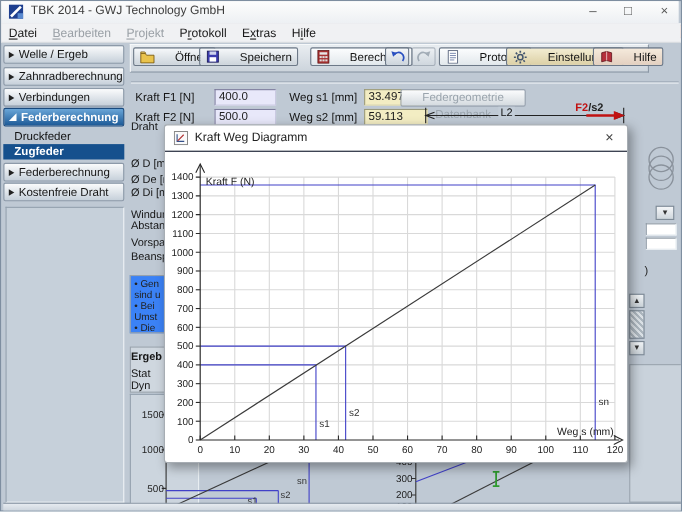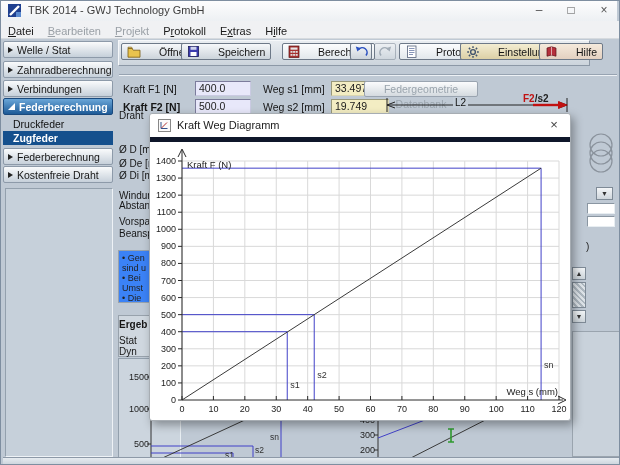--- a/index.html
+++ b/index.html
@@ -51,21 +51,21 @@
   .statusbar{left:2px;top:456px;width:616px;height:8px;background:linear-gradient(#e6ebf0,#c6cfd8);border-top:1px solid #8d99a7;z-index:5;}
   
   .mini-drop{left:595px;top:186px;width:17px;height:13px;background:linear-gradient(#f4f6f8,#cfd6dc);border:1px solid #7e8a96;font-size:7px;text-align:center;line-height:12px;color:#333;box-sizing:border-box;z-index:1;}
   .mini-field{width:28px;height:11px;background:#fff;border:1px solid;border-color:#8a96a2 #e8eef2 #e8eef2 #8a96a2;box-sizing:border-box;z-index:1;}
   .scrollbar{left:571px;top:266px;width:14px;height:56px;z-index:1;}
   .sc-btn{left:0;width:14px;height:13px;background:linear-gradient(#f2f5f7,#ccd4da);border:1px solid #7e8a96;font-size:7px;text-align:center;line-height:12px;color:#333;box-sizing:border-box;}
   .sc-thumb{left:0;top:15px;width:14px;height:26px;border:1px solid #7e8a96;background:repeating-linear-gradient(45deg,#dde3e8 0 2px,#aeb8c0 2px 4px);box-sizing:border-box;}
   .panel-frag{left:571px;top:330px;width:47px;height:124px;background:#c9d2db;border:1px solid #9aa4ae;z-index:0;}
   
   .dialog{left:148px;top:112px;width:420px;height:306px;background:#fff;border:1px solid #a7adb3;border-radius:3px;box-shadow:3px 4px 10px rgba(0,0,0,.35);z-index:10;}
-  .dlg-title{left:0;top:0;width:100%;height:23px;border-bottom:5px solid #0f172a;}
+  .dlg-title{left:0;top:0;width:100%;height:23px;border-bottom:1px solid #0f172a;}
   .dlg-title-text{left:27px;top:5px;font-size:11px;color:#222;}
   .dlg-close{right:0;top:0;width:32px;height:23px;text-align:center;line-height:22px;font-size:13px;color:#444;}
   svg text{font-family:"Liberation Sans",sans-serif;}
 </style>
 </head>
 <body>
 
 <div id="app">
 
   <div class="abs titlebar">
@@ -158,21 +158,21 @@
           <path d="M2 3 L6.5 1.8 L11 3 V11.2 L6.5 10 L2 11.2 z" fill="#b5303c" stroke="#5a1018" stroke-width=".7"></path>
           <path d="M6.5 1.8 V10" stroke="#e8c8c8" stroke-width=".8"></path>
         </svg>
       <span>Hilfe</span>
     </div>
   </div>
 
   <div id="sidebar">
       <div class="abs sb-header" style="top: 40px;">
         <span class="tri-r"></span>
-        <span>Welle / Stat</span>
+        <span>Welle / Ergeb</span>
       </div>
       <div class="abs sb-header" style="top: 60px;">
         <span class="tri-r"></span>
         <span>Zahnradberechnung</span>
       </div>
       <div class="abs sb-header" style="top: 79px;">
         <span class="tri-r"></span>
         <span>Verbindungen</span>
       </div>
       <div class="abs sb-header active" style="top: 97px;">
@@ -194,24 +194,24 @@
         <span>Kostenfreie Draht</span>
       </div>
     </div>
   <div class="abs sb-empty"></div>
 
   <div class="abs divider"></div>
   <span class="abs f-label" style="left:122px;top:82px;">Kraft F1 [N]</span>
   <div class="abs f-input" style="left:194px;top:80px;width:48px;">400.0</div>
   <span class="abs f-label" style="left:262px;top:82px;">Weg s1 [mm]</span>
   <div class="abs f-output" style="left:330px;top:80px;width:50px;">33.497</div>
-  <span class="abs f-label" style="left:122px;top:100px;font-weight:bold;">Kraft F2 [N]</span>
+  <span class="abs f-label" style="left:122px;top:100px;">Kraft F2 [N]</span>
   <div class="abs f-input" style="left:194px;top:98px;width:48px;">500.0</div>
   <span class="abs f-label" style="left:262px;top:100px;">Weg s2 [mm]</span>
-  <div class="abs f-output" style="left:330px;top:98px;width:50px;">19.749</div>
+  <div class="abs f-output" style="left:330px;top:98px;width:50px;">59.113</div>
 
   <div class="abs frm-btn disabled" style="left:363px;top:80px;width:114px;">Federgeometrie Datenbank</div>
 
   <svg class="abs" style="left:380px;top:92px;z-index:1;" width="196" height="22">
     <path d="M6 5 V19 M186 5 V19" stroke="#222" stroke-width="1"></path>
     <path d="M6 12 H186" stroke="#222" stroke-width="1"></path>
     <path d="M14 9 L6 12 L14 15 M178 9 L186 12 L178 15" stroke="#222" stroke-width="1" fill="none"></path>
     <path d="M152 12 H178" stroke="#c11111" stroke-width="2.4"></path>
     <polygon points="177,8 187,12 177,16" fill="#c11111"></polygon>
   </svg>

